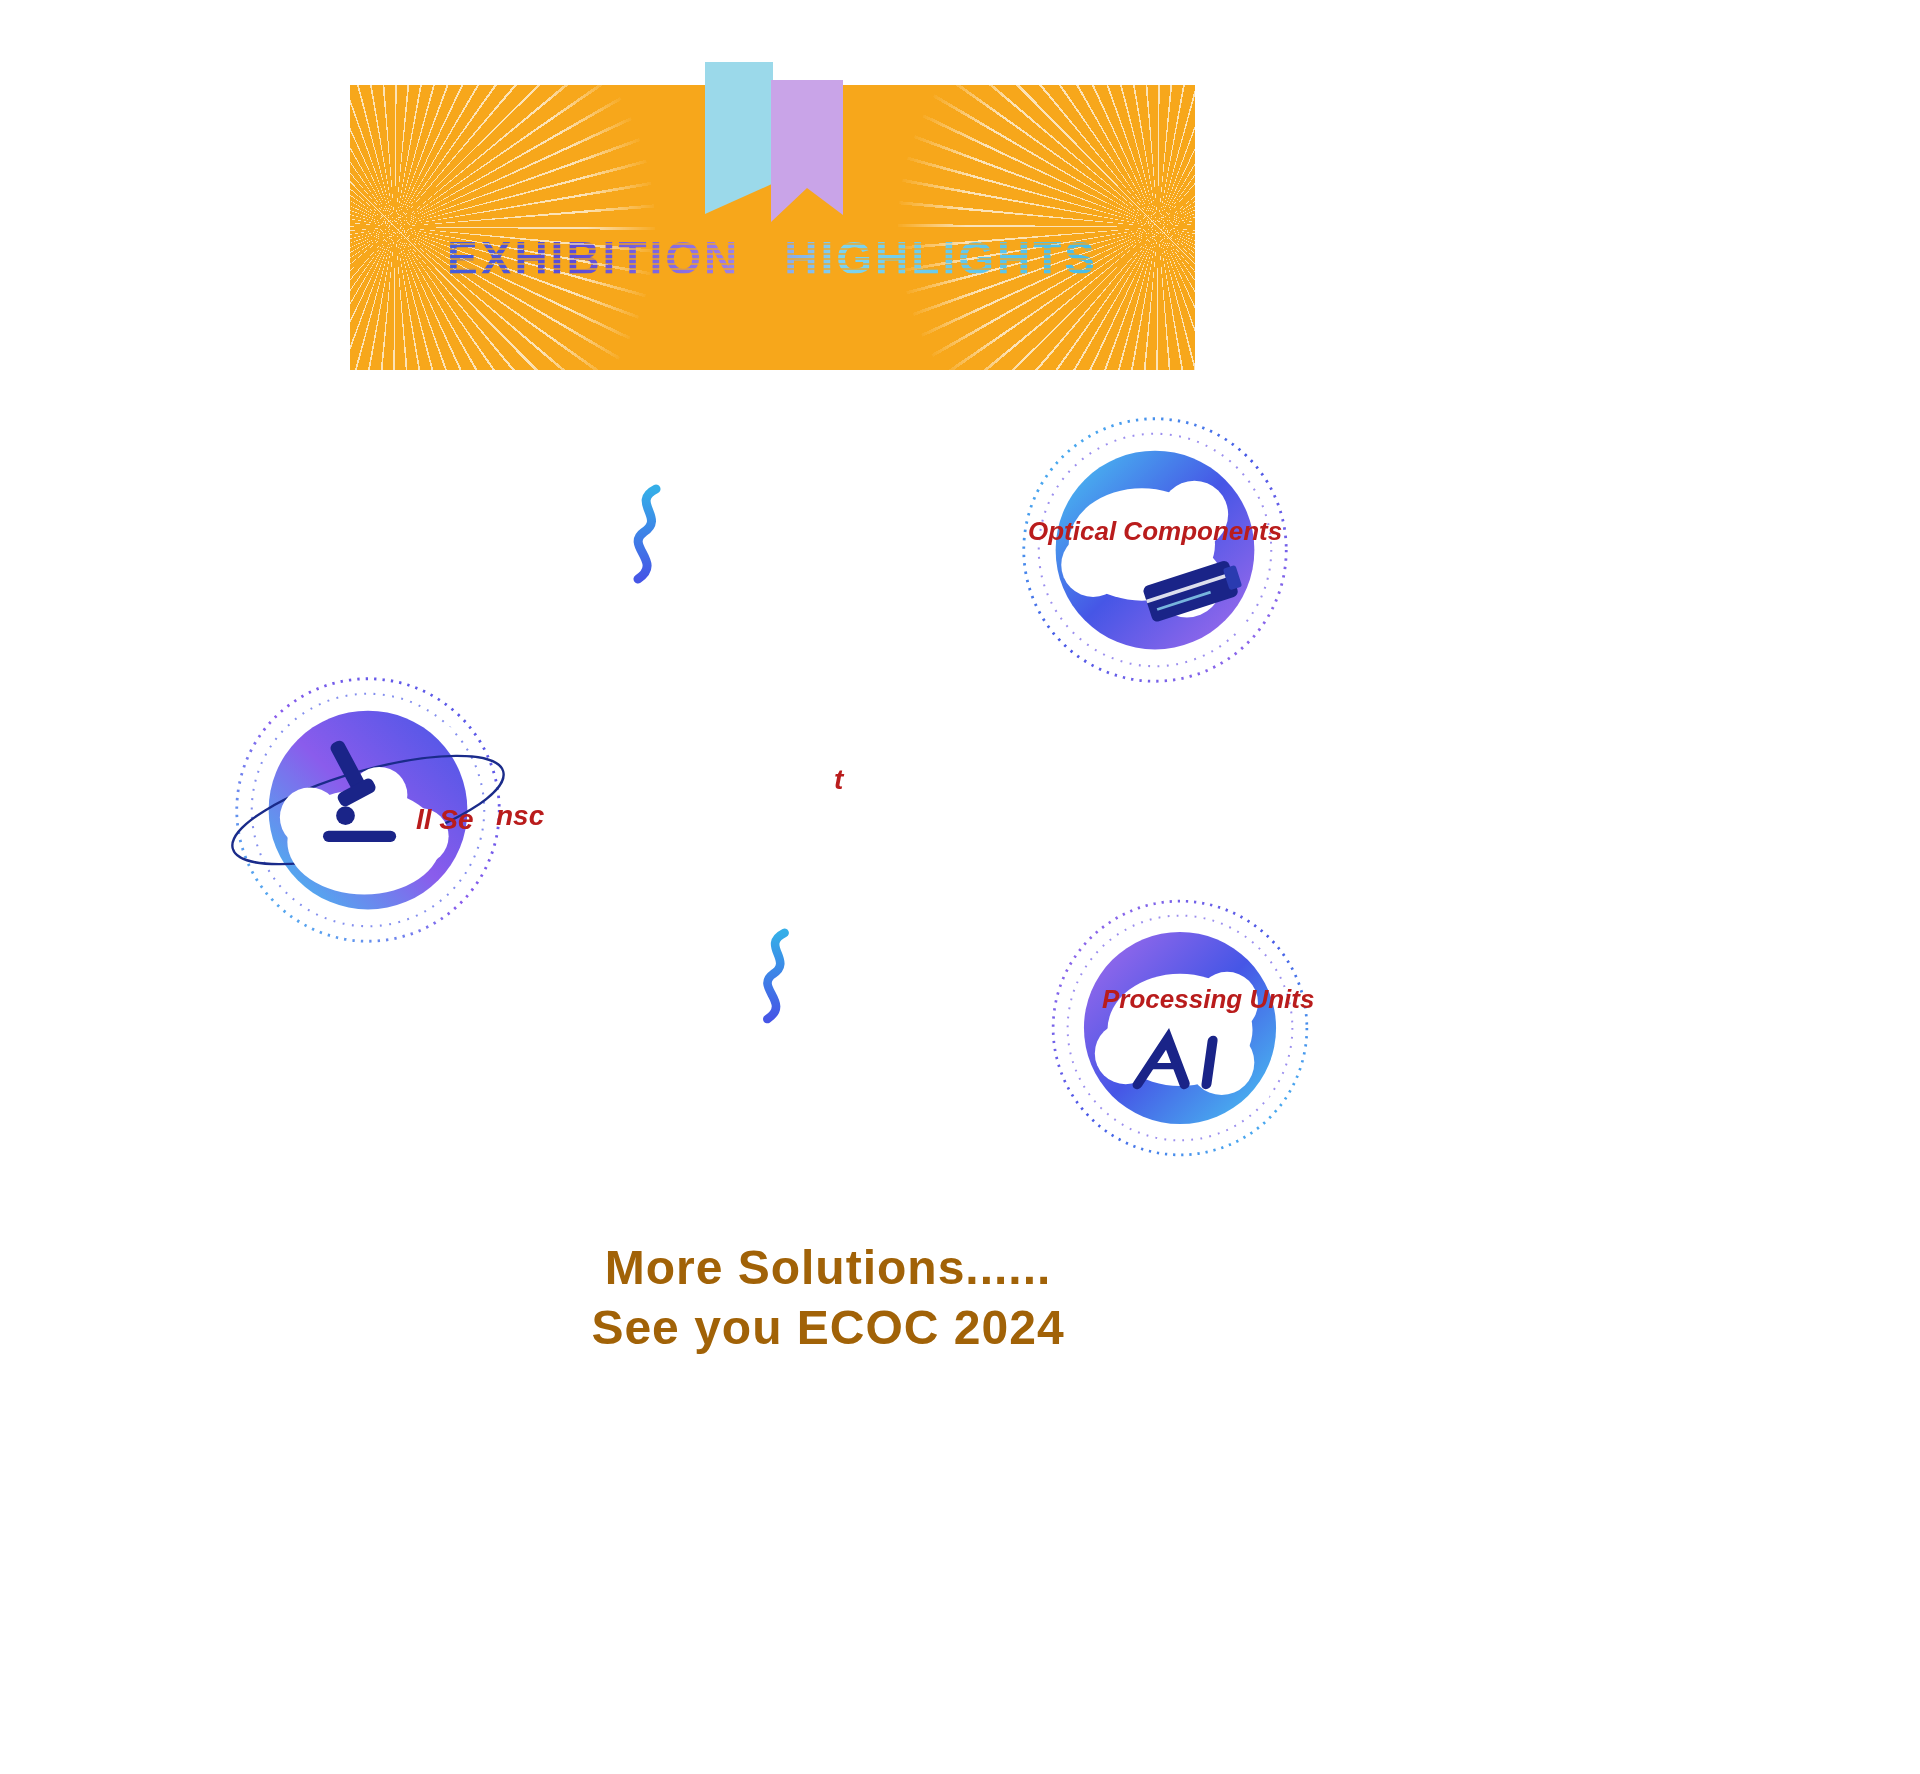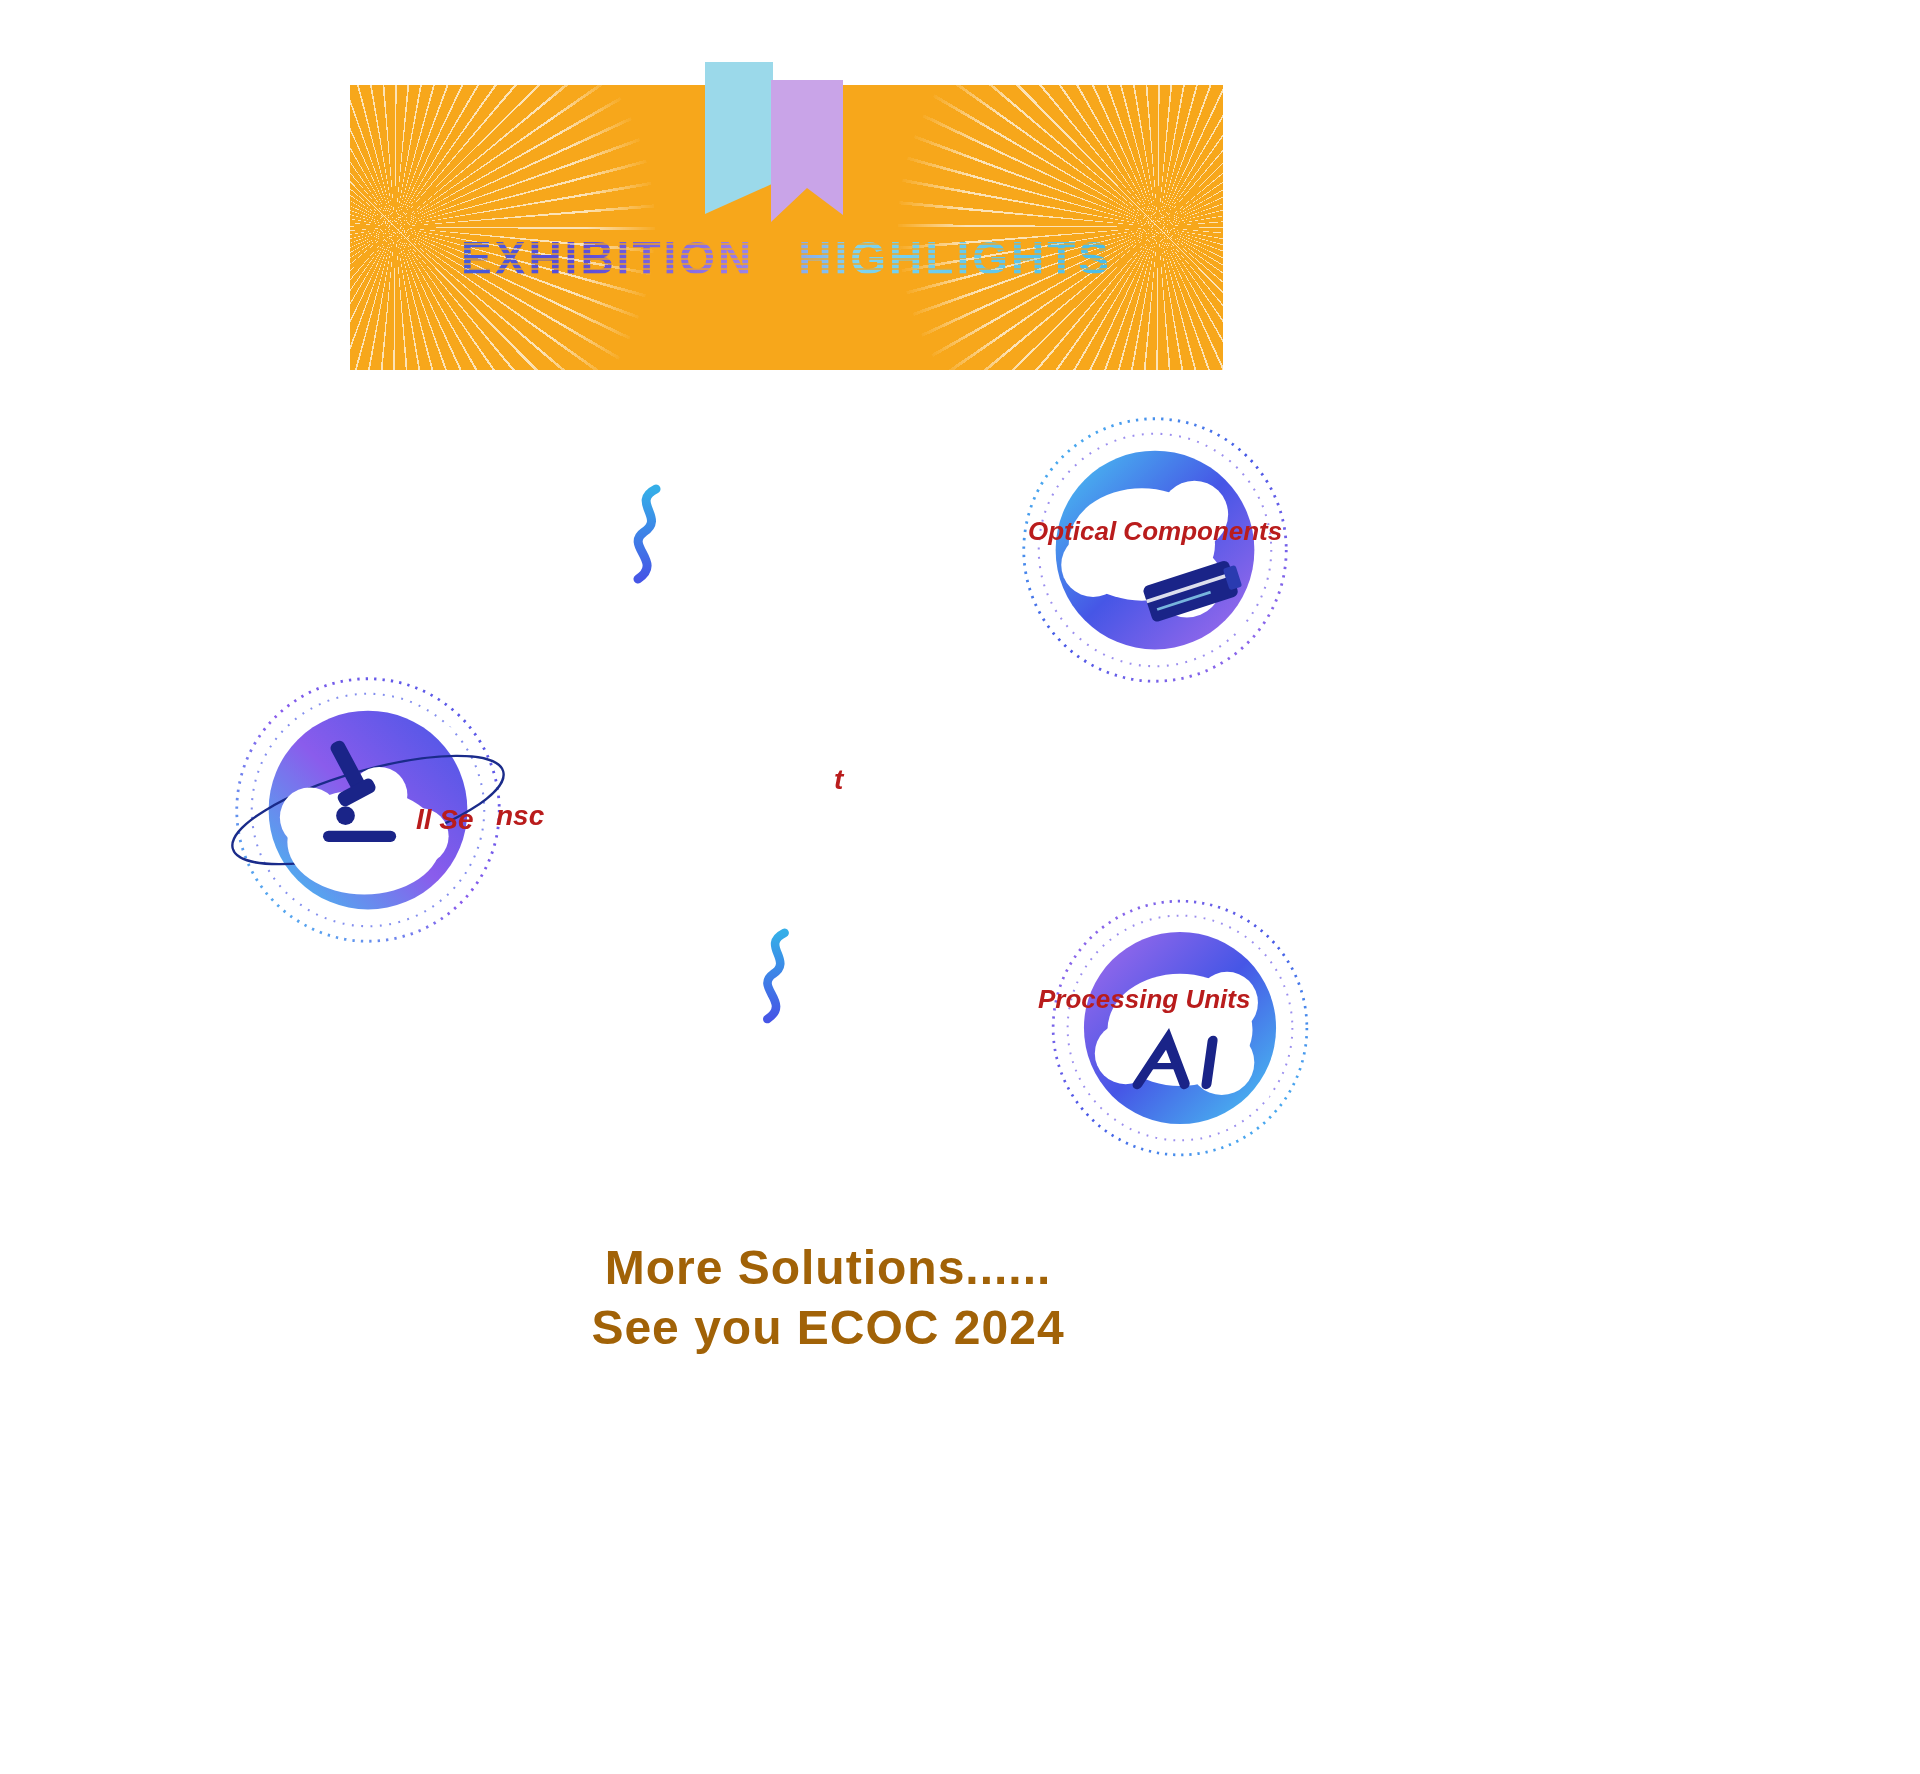--- a/index.html
+++ b/index.html
@@ -1,21 +1,21 @@
 <!DOCTYPE html>
 <html><head>
 <meta charset="utf-8">
 <style>
   html,body{margin:0;padding:0;background:#ffffff;}
   .page{position:relative;width:1920px;height:1774px;background:#ffffff;overflow:hidden;
         font-family:"Liberation Sans",sans-serif;}
 
   
   .banner{position:absolute;left:350px;top:85px;width:845px;height:285px;
-          background:#F7A71B;overflow:hidden;z-index:1;padding-left:28px;}
+          background:#F7A71B;overflow:hidden;z-index:1;}
   .sunburst{position:absolute;width:520px;height:520px;border-radius:50%;
     background:repeating-conic-gradient(rgba(255,255,255,.9) 0deg .7deg, rgba(255,255,255,0) .7deg 5deg);
     -webkit-mask-image:radial-gradient(circle, rgba(0,0,0,.95) 0 52%, rgba(0,0,0,0) 72%);
     mask-image:radial-gradient(circle, rgba(0,0,0,.95) 0 52%, rgba(0,0,0,0) 72%);
     opacity:.8;}
   .sunburst.left{left:-215px;top:-118px;}
   .sunburst.right{left:548px;top:-118px;}
   .banner-title{position:absolute;left:0;right:0;top:150px;text-align:center;
     font-weight:900;font-size:46px;line-height:1;letter-spacing:3px;
     background:linear-gradient(90deg,#2E6BE0 0%,#5A4BD8 26%,#9A7BE8 44%,#7ED4F0 58%,#2FB3E8 100%);
@@ -38,21 +38,21 @@
   .badge2{left:218px;top:660px;width:300px;height:300px;}
   .badge3{left:1035px;top:883px;width:290px;height:290px;}
 
   
   .frag{position:absolute;font-style:italic;font-weight:700;font-size:26px;
         color:#b91c1c;white-space:nowrap;z-index:3;}
   .f1{left:1028px;top:516px;}
   .f2a{left:416px;top:804px;font-size:28px;}
   .f2b{left:834px;top:764px;font-size:28px;}
   .f2c{left:452px;top:800px;font-size:28px;margin-left:44px;}
-  .f3{left:1038px;top:984px;text-align:right;}
+  .f3{left:1102px;top:984px;text-align:right;}
 
   
   .squiggle{position:absolute;z-index:2;}
   .sq1{left:622px;top:484px;width:48px;height:100px;}
   .sq2{left:752px;top:928px;width:46px;height:92px;}
 
   
   .footer{position:absolute;left:328px;top:1238px;width:1000px;text-align:center;
           color:#a16207;font-weight:900;font-size:48px;line-height:1.25;letter-spacing:1px;}
 </style>

